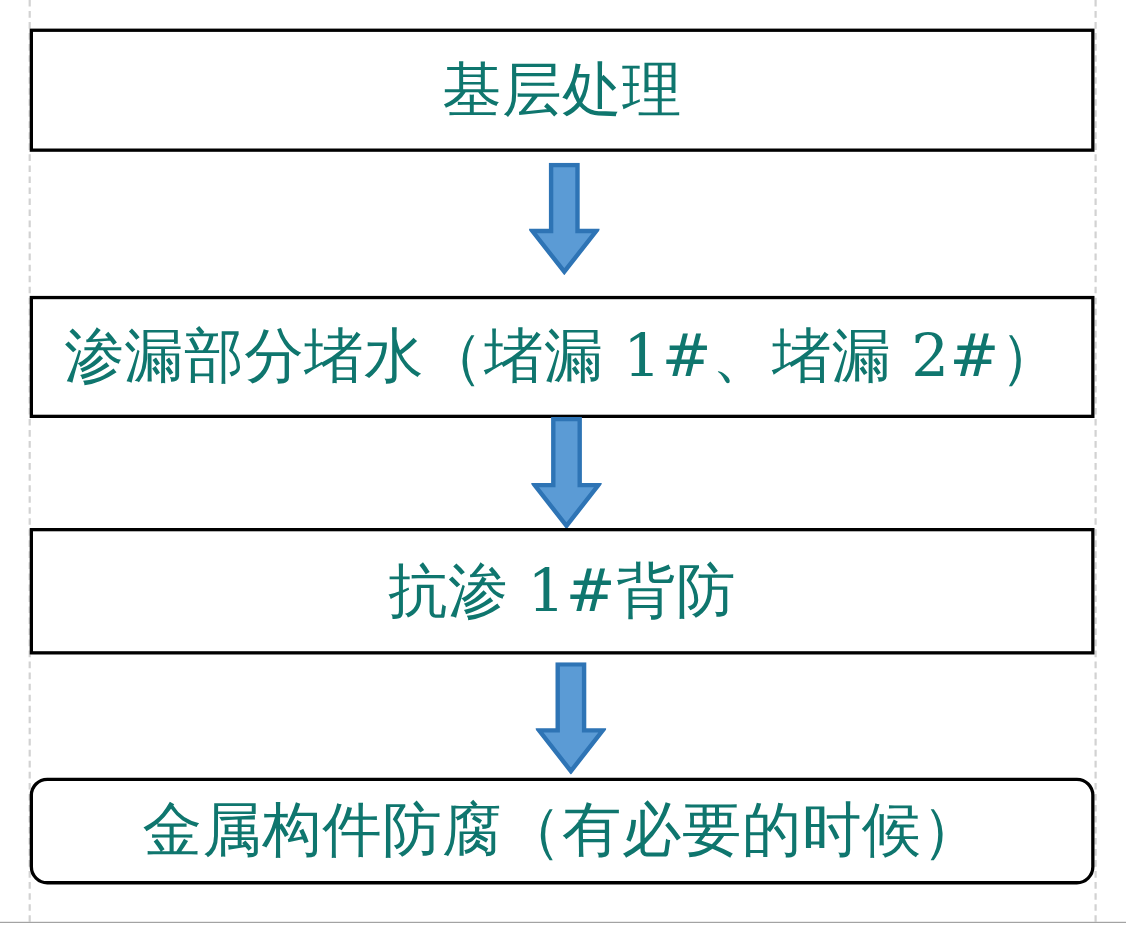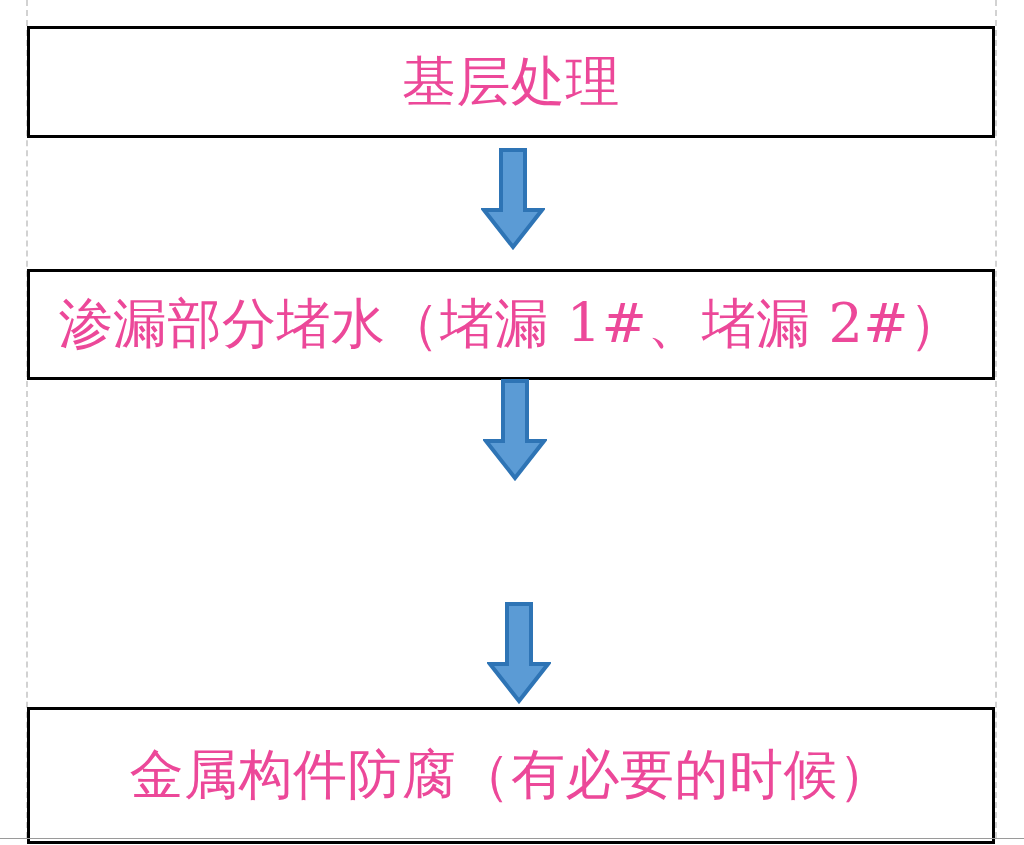--- a/index.html
+++ b/index.html
@@ -51,32 +51,32 @@
     width: 968px;
     box-sizing: border-box;
     border: 3px solid #000000;
     background: #ffffff;
     display: flex;
     align-items: center;
     justify-content: center;
     text-align: center;
   }
   .node-label {
-    color: #ec4899;
+    color: #0f766e;
     font-family: "DejaVu Serif", "Liberation Serif", serif;
     font-size: 54px;
     line-height: 1.15;
     letter-spacing: 0.5px;
     white-space: nowrap;
   }
 
   #node-1 { top: 26px;  height: 112px; }
   #node-2 { top: 253px; height: 111px; margin-top: 16px; }
   #node-3 { top: 480px; height: 115px; }
-  #node-4 { top: 707px; height: 137px; }
+  #node-4 { top: 707px; height: 97px; border-radius: 16px; }
 
   
   .arrow {
     position: absolute;
     width: 64px;
     height: 102px;
   }
   .arrow svg { display: block; width: 100%; height: 100%; }
 
   #arrow-1 { left: 481px; top: 148px; }
@@ -104,20 +104,23 @@
   <div class="node" id="node-2">
     <span class="node-label">渗漏部分堵水（堵漏 1#、堵漏 2#）</span>
   </div>
 
   <div class="arrow" id="arrow-2">
     <svg viewBox="0 0 64 102" preserveAspectRatio="none" aria-hidden="true">
       <polygon points="20,2 44,2 44,62 61,62 32,99 3,62 20,62" fill="#5b9bd5" stroke="#2e74b5" stroke-width="4" stroke-linejoin="miter"></polygon>
     </svg>
   </div>
 
+  <div class="node" id="node-3">
+    <span class="node-label">抗渗 1#背防</span>
+  </div>
 
   <div class="arrow" id="arrow-3">
     <svg viewBox="0 0 64 102" preserveAspectRatio="none" aria-hidden="true">
       <polygon points="20,2 44,2 44,62 61,62 32,99 3,62 20,62" fill="#5b9bd5" stroke="#2e74b5" stroke-width="4" stroke-linejoin="miter"></polygon>
     </svg>
   </div>
 
   <div class="node" id="node-4">
     <span class="node-label">金属构件防腐（有必要的时候）</span>
   </div>

